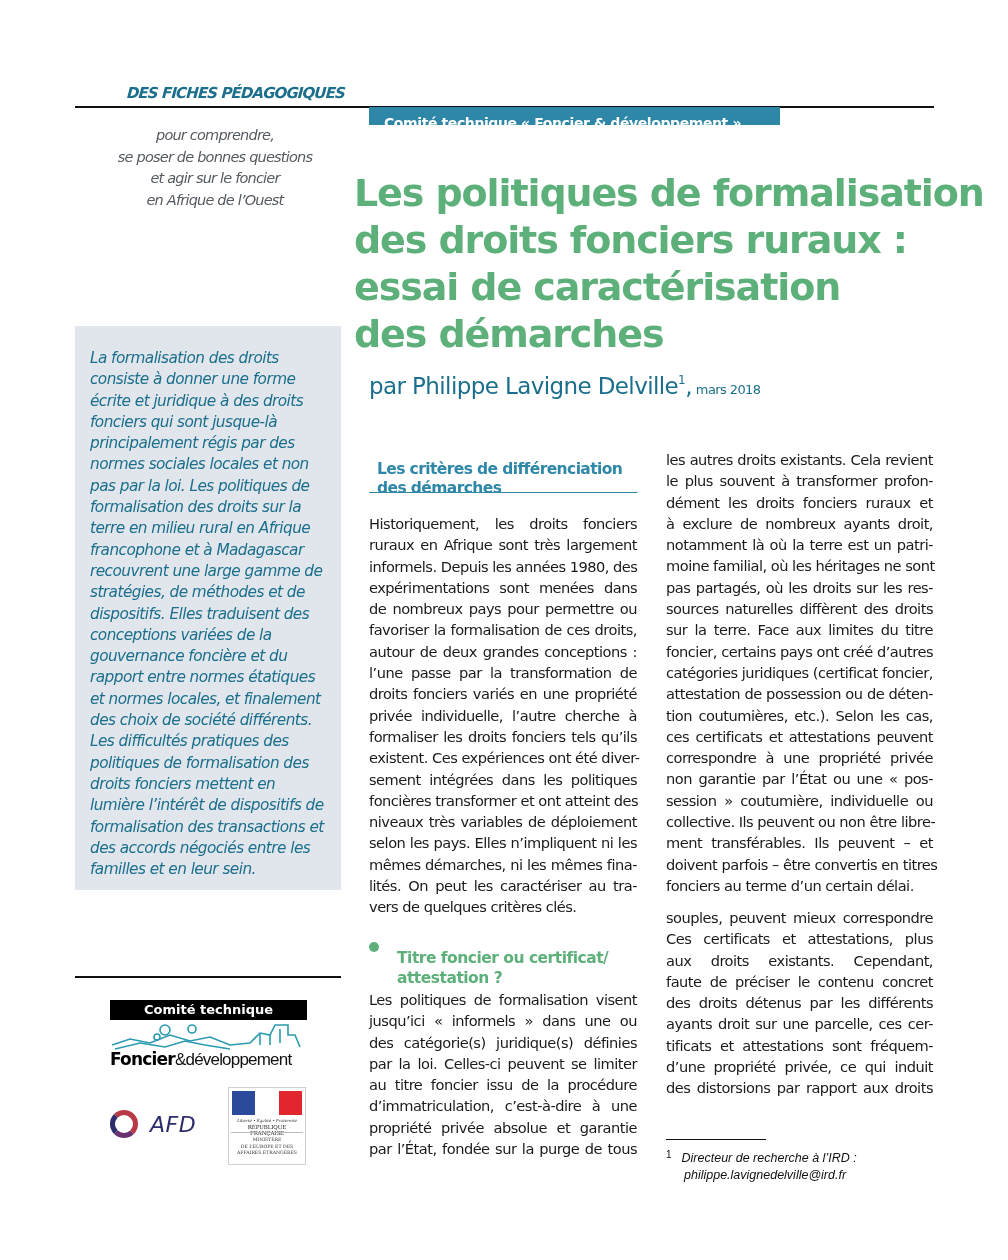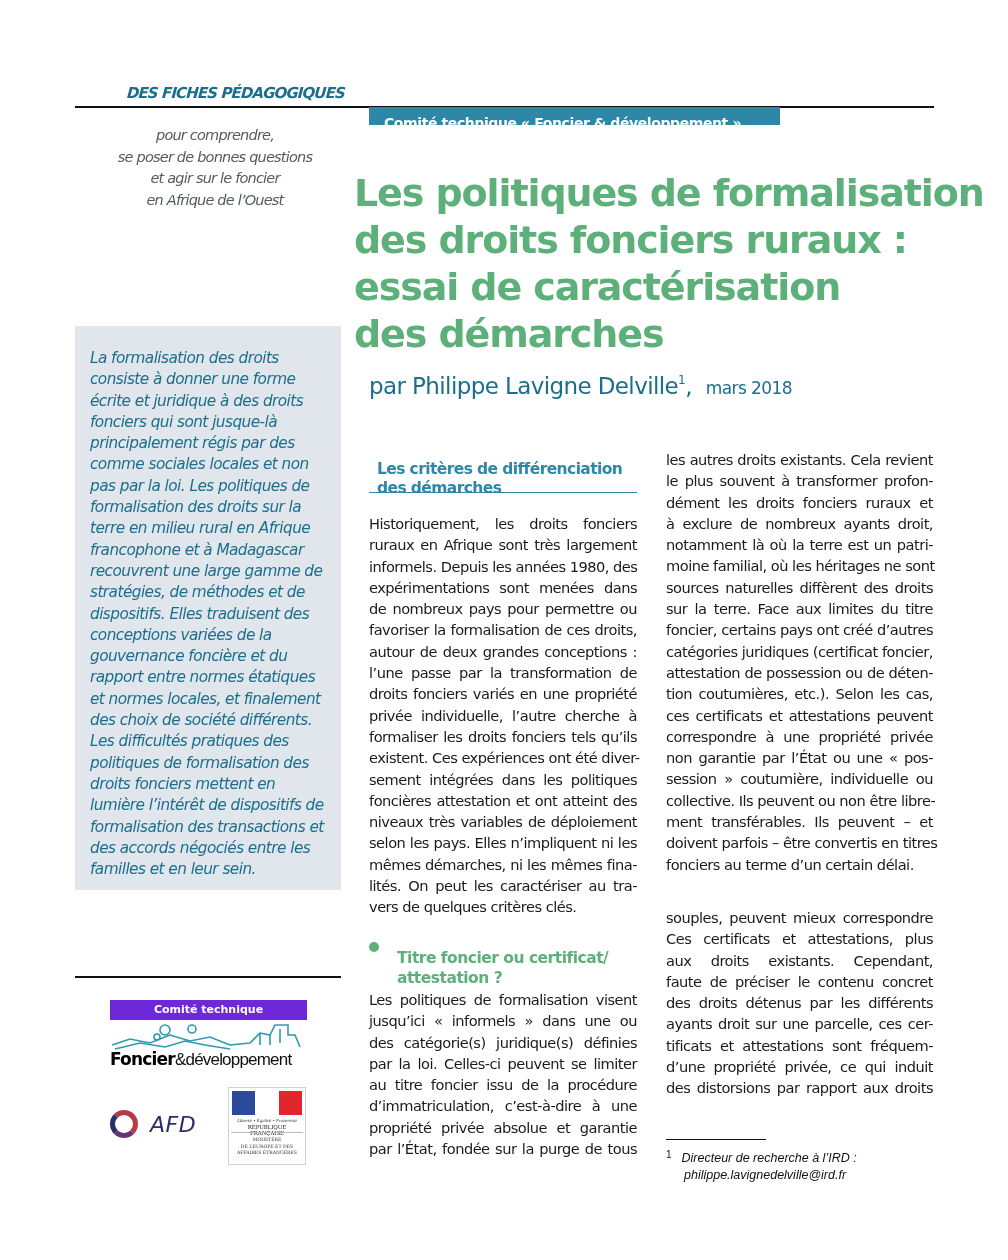--- a/index.html
+++ b/index.html
@@ -38,39 +38,39 @@
       left: 354px; top: 170px; width: 600px;
       font-family: "DejaVu Sans", sans-serif; font-weight: bold;
       font-size: 38px; line-height: 47px; color: #5db07a; letter-spacing: -1.1px;
     }
     .main-title span { display: block; white-space: nowrap; }
     .byline {
       left: 369px; top: 373px; white-space: nowrap;
       font-family: "DejaVu Sans", sans-serif; font-size: 23px; color: #1b6f8c; letter-spacing: -0.6px;
     }
     .byline sup { font-size: 12px; vertical-align: 10px; }
-    .byline .date { font-size: 17px; margin-left: 14px; }
+    .byline .date { font-size: 13px; margin-left: 4px; }
 
     
     .abstract-box {
       left: 75px; top: 326px; width: 266px; height: 564px;
       background: #e1e6ec; box-sizing: border-box; padding: 22px 10px 0 15px;
     }
     .abstract-text {
       font-family: "DejaVu Sans", sans-serif; font-style: italic;
       font-size: 15.3px; line-height: 21.3px; color: #1b6f8c; letter-spacing: -0.55px;
     }
     .abstract-text span { display: block; white-space: nowrap; }
 
     
     .logo-rule { left: 75px; top: 976px; width: 266px; height: 0; border-top: 2px solid #111; }
     .ct-band {
-      left: 110px; top: 1000px; width: 197px; height: 20px; background: #6d28d9;
+      left: 110px; top: 1000px; width: 197px; height: 20px; background: #000000;
       color: #fff; text-align: center; font-family: "DejaVu Sans", sans-serif; font-weight: bold;
-      font-size: 11px; line-height: 20px;
+      font-size: 13px; line-height: 20px;
     }
     .fd-drawing { left: 110px; top: 1021px; width: 197px; height: 32px; }
     .fd-wordmark { left: 110px; top: 1049px; white-space: nowrap; font-size: 17px; line-height: 20px; letter-spacing: -0.8px; }
     .fd-wordmark .b { font-family: "DejaVu Sans", sans-serif; font-weight: bold; color: #000; }
     .fd-wordmark .l { font-family: "Liberation Sans", sans-serif; color: #111; font-size: 17px; }
     .afd-logo { left: 110px; top: 1110px; width: 100px; height: 36px; }
     .afd-ring { position: absolute; left: 0; top: 0; width: 28px; height: 28px; border-radius: 50%;
       border: 5px solid #b83a46; border-left-color: #2e2d6b; border-bottom-color: #6a3370; box-sizing: border-box; }
     .afd-text { position: absolute; left: 40px; top: 0; font-family: "DejaVu Sans", sans-serif; font-size: 22px;
       line-height: 30px; color: #2e2d6b; letter-spacing: 0.5px; font-style: italic; }
@@ -145,21 +145,21 @@
   <span>par Philippe Lavigne Delville</span><sup>1</sup><span>,</span><span class="date">mars 2018</span>
 </div>
 
 <div class="abs abstract-box">
   <div class="abstract-text" id="abstract-text">
       <span>La formalisation des droits</span>
       <span>consiste à donner une forme</span>
       <span>écrite et juridique à des droits</span>
       <span>fonciers qui sont jusque-là</span>
       <span>principalement régis par des</span>
-      <span>comme sociales locales et non</span>
+      <span>normes sociales locales et non</span>
       <span>pas par la loi. Les politiques de</span>
       <span>formalisation des droits sur la</span>
       <span>terre en milieu rural en Afrique</span>
       <span>francophone et à Madagascar</span>
       <span>recouvrent une large gamme de</span>
       <span>stratégies, de méthodes et de</span>
       <span>dispositifs. Elles traduisent des</span>
       <span>conceptions variées de la</span>
       <span>gouvernance foncière et du</span>
       <span>rapport entre normes étatiques</span>
@@ -223,21 +223,21 @@
     <span class="ln">expérimentations sont menées dans</span>
     <span class="ln">de nombreux pays pour permettre ou</span>
     <span class="ln">favoriser la formalisation de ces droits,</span>
     <span class="ln">autour de deux grandes conceptions :</span>
     <span class="ln">l’une passe par la transformation de</span>
     <span class="ln">droits fonciers variés en une propriété</span>
     <span class="ln">privée individuelle, l’autre cherche à</span>
     <span class="ln">formaliser les droits fonciers tels qu’ils</span>
     <span class="ln">existent. Ces expériences ont été diver-</span>
     <span class="ln">sement intégrées dans les politiques</span>
-    <span class="ln">foncières attestation et ont atteint des</span>
+    <span class="ln">foncières transformer et ont atteint des</span>
     <span class="ln">niveaux très variables de déploiement</span>
     <span class="ln">selon les pays. Elles n’impliquent ni les</span>
     <span class="ln">mêmes démarches, ni les mêmes fina-</span>
     <span class="ln">lités. On peut les caractériser au tra-</span>
     <span class="ln last">vers de quelques critères clés.</span>
   </div>
 
 <h3 class="abs sub-heading" style="margin:0">
   <span class="bullet"></span>
   <span class="txt">
@@ -257,20 +257,21 @@
     <span class="ln">par l’État, fondée sur la purge de tous</span>
   </div>
 
 <div class="abs col col2" id="col2">
     <span class="ln">les autres droits existants. Cela revient</span>
     <span class="ln">le plus souvent à transformer profon-</span>
     <span class="ln">dément les droits fonciers ruraux et</span>
     <span class="ln">à exclure de nombreux ayants droit,</span>
     <span class="ln">notamment là où la terre est un patri-</span>
     <span class="ln">moine familial, où les héritages ne sont</span>
+    <span class="ln">pas partagés, où les droits sur les res-</span>
     <span class="ln">sources naturelles diffèrent des droits</span>
     <span class="ln">sur la terre. Face aux limites du titre</span>
     <span class="ln">foncier, certains pays ont créé d’autres</span>
     <span class="ln">catégories juridiques (certificat foncier,</span>
     <span class="ln">attestation de possession ou de déten-</span>
     <span class="ln">tion coutumières, etc.). Selon les cas,</span>
     <span class="ln">ces certificats et attestations peuvent</span>
     <span class="ln">correspondre à une propriété privée</span>
     <span class="ln">non garantie par l’État ou une « pos-</span>
     <span class="ln">session » coutumière, individuelle ou</span>

